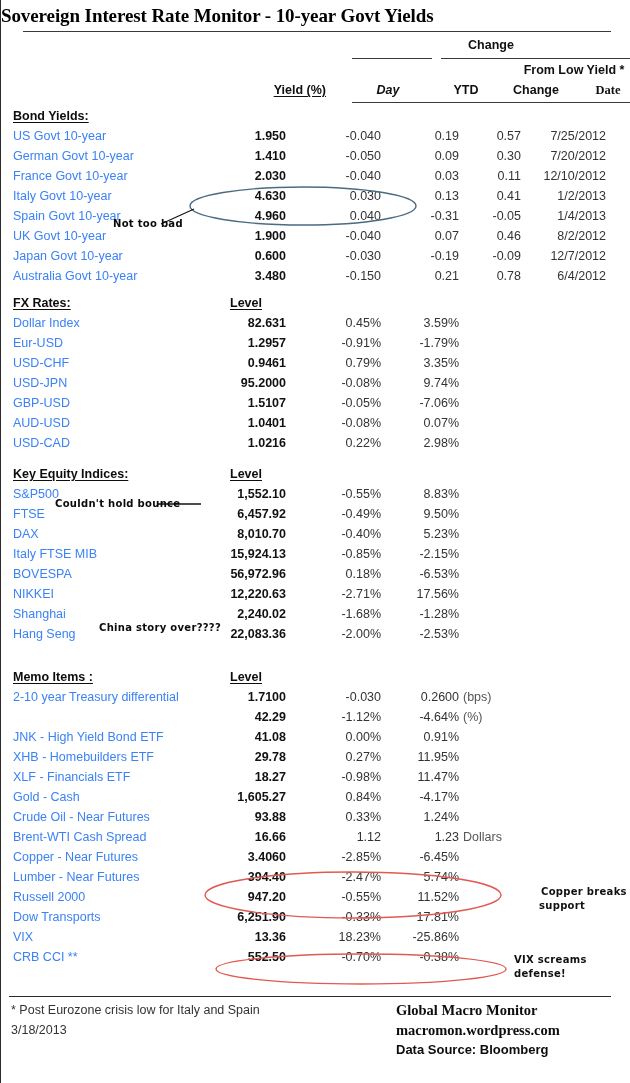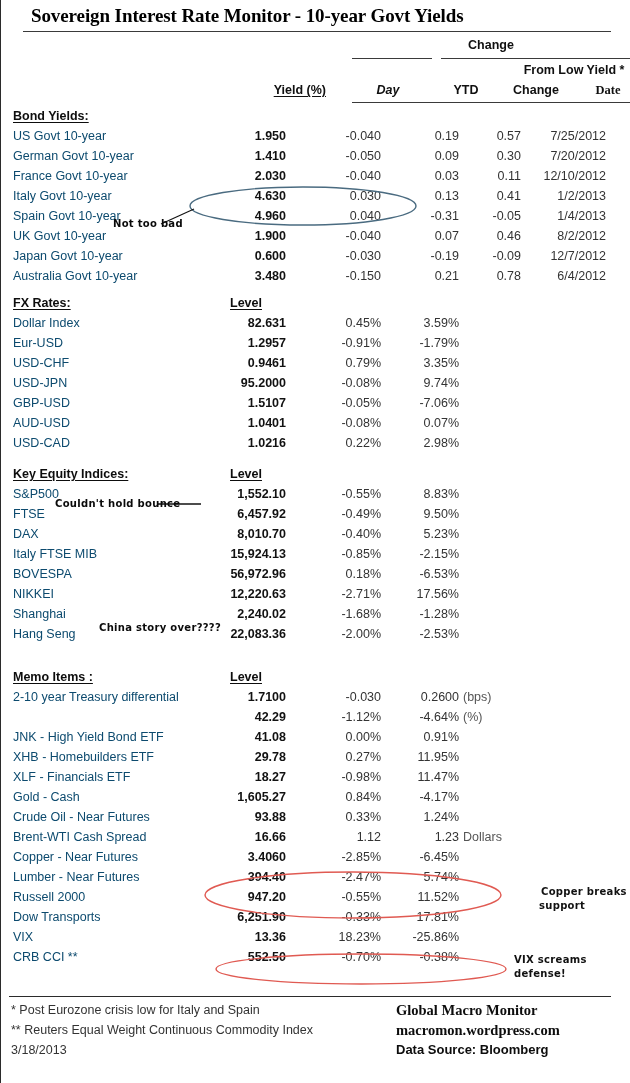--- a/index.html
+++ b/index.html
@@ -12,21 +12,21 @@
     position:absolute;left:0;top:0;width:630px;height:1083px;
     border-left:1px solid #2b2b2b;
     box-sizing:border-box;
   }
 
   
   .title-wrap{position:absolute;left:0;top:4px;width:630px;}
   .title{
     font-family:"Liberation Serif",serif;
     font-weight:bold;font-size:19px;letter-spacing:-0.1px;
-    color:#000;padding-left:30px;line-height:24px;white-space:nowrap;
+    color:#000;line-height:24px;white-space:nowrap;
   }
   .title-rule{
     position:absolute;left:22px;top:31px;width:588px;height:0;
     border-top:1.4px solid #3a3a3a;
   }
 
   
   .hdr{position:absolute;left:0;top:34px;width:625px;height:70px;margin-left:40px;}
   .hdr .change-label{
     position:absolute;left:395px;top:4px;width:110px;text-align:center;
@@ -65,21 +65,21 @@
   }
   .hdr .rule-bot{
     position:absolute;left:311px;top:68px;width:300px;border-top:1.2px solid #3a3a3a;
   }
 
   
   .sec{position:absolute;left:0;width:630px;}
   .row{position:relative;height:20px;width:630px;padding-left:39px;}
   .lbl{
     position:absolute;left:12px;top:0;font-size:12.5px;line-height:20px;
-    color:#0c4a6e;white-space:nowrap;
+    color:#3b82f6;white-space:nowrap;
   }
   .sec-head .lbl{
     font-weight:bold;color:#0d0d0d;
     text-decoration:underline;text-underline-offset:2px;
   }
   .unit-head{
     position:absolute;left:205px;top:0;width:80px;text-align:center;
     font-size:12.5px;line-height:20px;font-weight:bold;color:#0d0d0d;
     text-decoration:underline;text-underline-offset:2px;
   }
@@ -443,21 +443,20 @@
   <div class="hand" style="left:54px;top:498px;">Couldn't hold bounce</div>
   <div class="hand" style="left:98px;top:622px;">China story over????</div>
   <div class="hand red" style="left:508px;top:886px;margin-left:32px;">Copper breaks key</div>
   <div class="hand red" style="left:538px;top:900px;">support</div>
   <div class="hand red" style="left:513px;top:954px;">VIX screams</div>
   <div class="hand red" style="left:513px;top:968px;">defense!</div>
 
   <div class="foot-rule"></div>
   <div class="foot-left">
     <div>*  Post Eurozone crisis low for Italy and Spain</div>
-    <div>** Reuters Equal Weight Continuous Commodity Index</div>
     <div>3/18/2013</div>
   </div>
   <div class="foot-right">
     <div class="serif">Global Macro Monitor</div>
     <div class="serif">macromon.wordpress.com</div>
     <div>Data Source:  Bloomberg</div>
   </div>
 
 </div>
 

